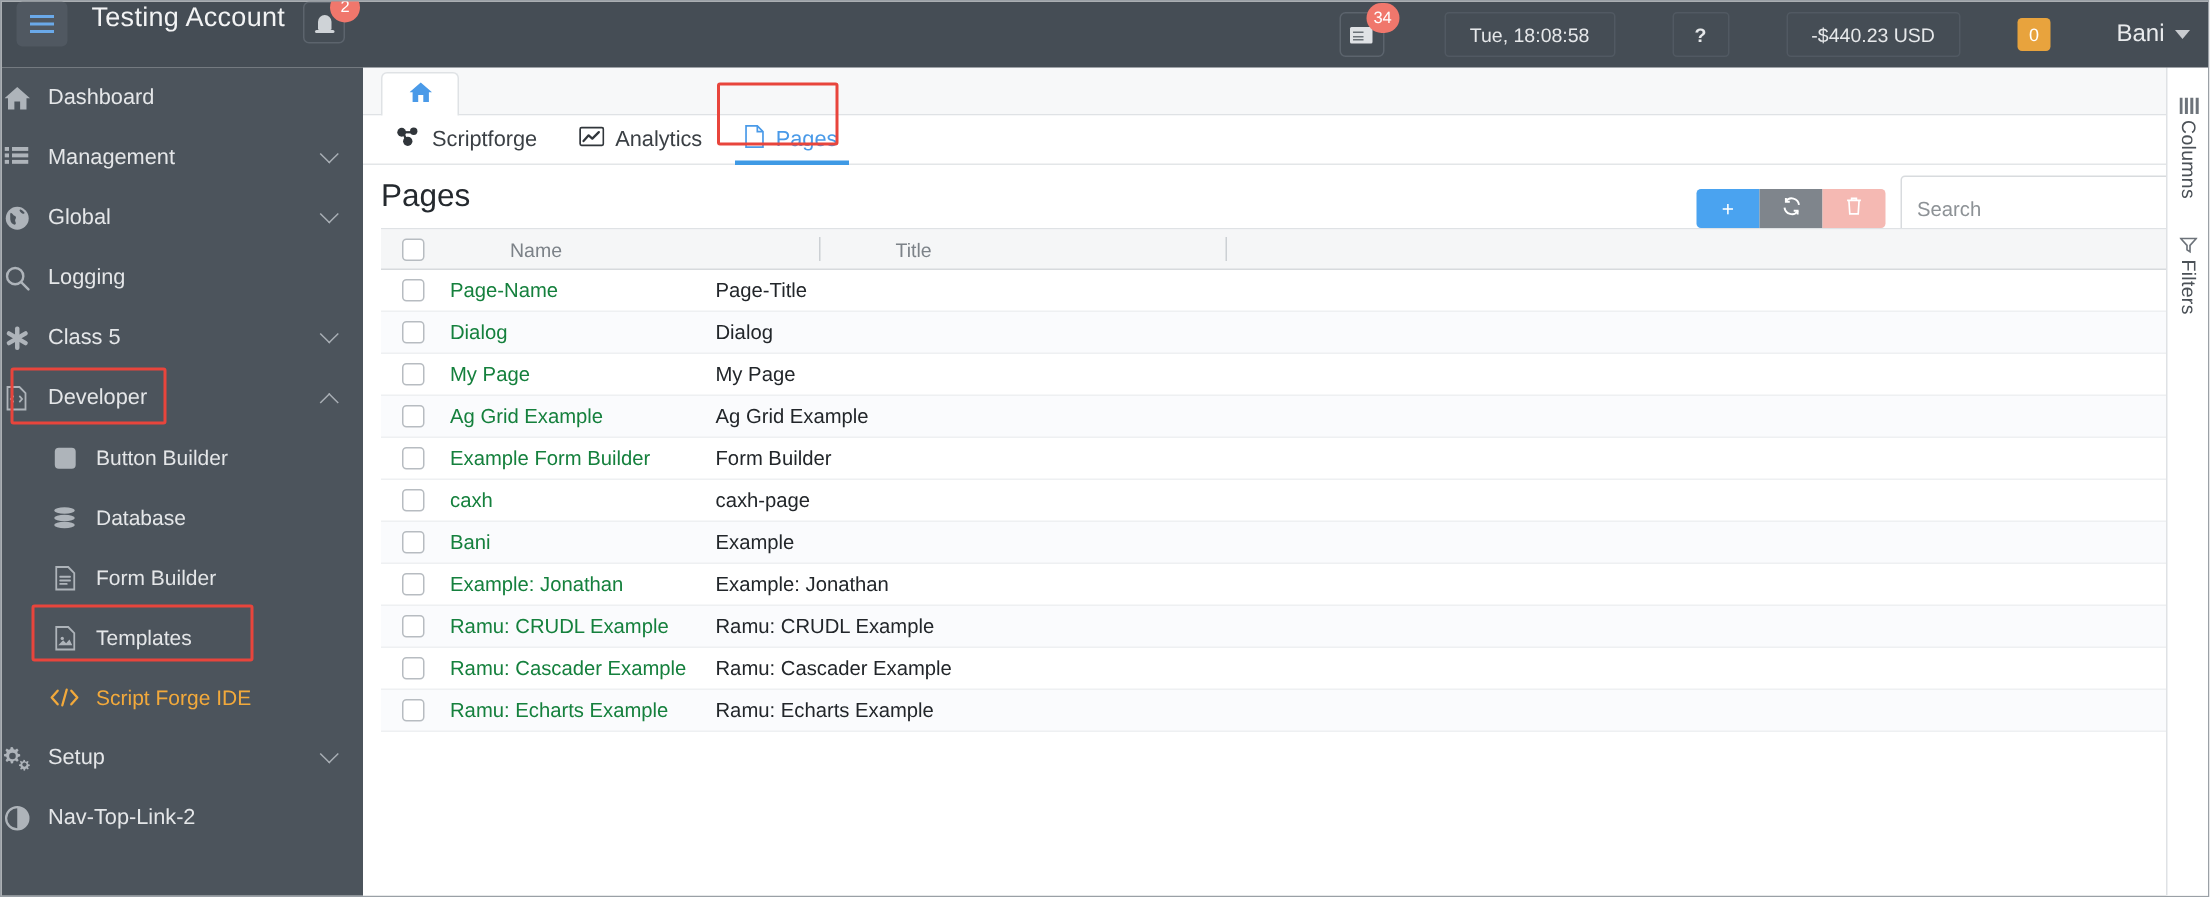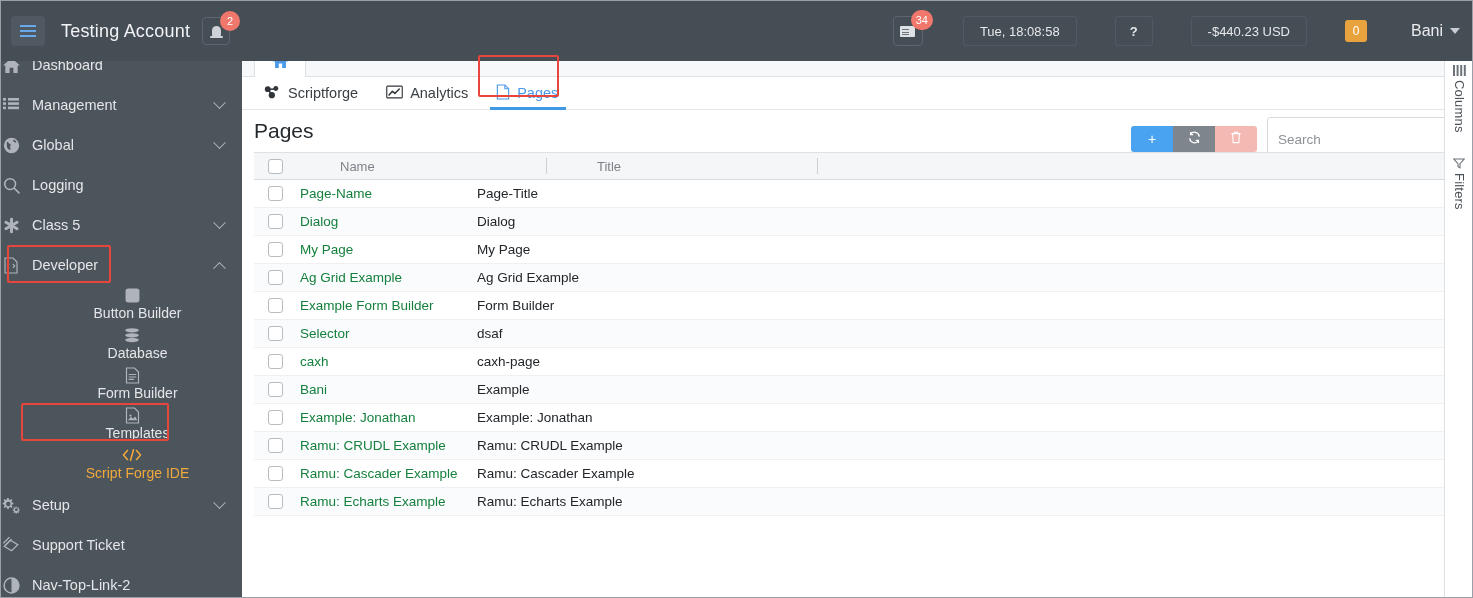--- a/index.html
+++ b/index.html
@@ -14,23 +14,23 @@
     position: relative;
     width: 1473px; height: 598px;
     border: 1px solid #9aa0a6;
     background: #ffffff;
     overflow: hidden;
   }
 
   
   .topbar {
     position: absolute; top: 0; left: 0;
-    width: 1471px; height: 60px;
+    width: 1471px; height: 44px;
     background: #454d55;
-    display: flex; align-items: center;
+    display: flex; 
     z-index: 20;
   }
   .hamburger-btn {
     width: 34px; height: 30px;
     margin-left: 10px;
     background: #505861;
     border-radius: 4px;
     display: flex; flex-direction: column;
     align-items: center; justify-content: center;
     gap: 3px;
@@ -147,21 +147,21 @@
   }
   .nav-item {
     position: relative;
     display: flex; align-items: center;
     height: 40px;
     color: #e4e6e8;
     font-size: 14.5px;
     cursor: pointer;
     white-space: nowrap;
   }
-  .nav-item.sub { padding-left: 32px; font-size: 14px; flex-direction: column; }
+  .nav-item.sub { padding-left: 32px; font-size: 14px; }
   .nav-ico {
     width: 20px; height: 20px;
     margin-right: 11px;
     flex: 0 0 20px;
     display: flex; align-items: center; justify-content: center;
     color: #aeb4ba;
   }
   .nav-ico svg { display: block; }
   .nav-chevron {
     margin-left: auto; margin-right: 18px;
@@ -521,30 +521,20 @@
             <path d="M6.6 1.1 5.2 1l-.4 1.5-1 .4L2.5 2 1.6 3.1l.9 1.3-.4 1.1-1.5.3.1 1.4 1.5.3.4 1.1-.9 1.3.9 1.1 1.3-.9 1 .4.4 1.5 1.4-.1.3-1.5 1.1-.4 1.3.9 1.1-1-.9-1.3.4-1 1.5-.4-.1-1.4-1.5-.3-.4-1.1.9-1.3-1-1.1-1.3.9-1-.4z"></path>
             <circle cx="6.3" cy="7" r="2.2" fill="#4c545c"></circle>
             <path d="M14.6 9.6l-.9-.1-.3 1-.7.3-.8-.6-.6.7.6.9-.3.7-1 .2.1.9 1 .2.3.7-.6.9.6.7.9-.6.7.3.2 1 .9-.1.2-1 .7-.3.9.6.7-.6-.6-.9.3-.7 1-.2-.1-.9-1-.2-.3-.7.6-.9-.7-.6-.9.6-.7-.3z"></path>
             <circle cx="14.3" cy="12.7" r="1.4" fill="#4c545c"></circle>
           </svg>
       </span>
       <span>Setup</span>
       <span class="nav-chevron"></span>
     </div>
 
-    <div class="nav-item">
-      <span class="nav-ico">
-        <svg width="18" height="17" viewBox="0 0 18 17" fill="none" stroke="currentColor" stroke-width="1.3">
-            <path d="M2.2 9.4 8.4 3.2l7.4 4.4-6.2 6.2z"></path>
-            <path d="M1.4 6.3 7.6 .1"></path>
-            <path d="M3.4 8.3 9.6 2.1"></path>
-          </svg>
-      </span>
-      <span>Support Ticket</span>
-    </div>
 
     <div class="nav-item">
       <span class="nav-ico">
         <svg width="17" height="17" viewBox="0 0 16 16" fill="none">
             <circle cx="8" cy="8" r="7" stroke="currentColor" stroke-width="1.4"></circle>
             <path d="M8 1a7 7 0 0 1 0 14z" fill="currentColor"></path>
           </svg>
       </span>
       <span>Nav-Top-Link-2</span>
     </div>
@@ -670,28 +660,20 @@
             <div class="cell col-title">Ag Grid Example</div>
           </div>
           <div class="grid-row">
             <div class="cell-check">
               <div class="chk"></div>
             </div>
             <div class="cell link col-name">Example Form Builder</div>
             <div style="width: 1px; flex: 0 0 1px;"></div>
             <div class="cell col-title">Form Builder</div>
           </div>
-          <div class="grid-row alt">
-            <div class="cell-check">
-              <div class="chk"></div>
-            </div>
-            <div class="cell link col-name">Selector</div>
-            <div style="width: 1px; flex: 0 0 1px;"></div>
-            <div class="cell col-title">dsaf</div>
-          </div>
           <div class="grid-row">
             <div class="cell-check">
               <div class="chk"></div>
             </div>
             <div class="cell link col-name">caxh</div>
             <div style="width: 1px; flex: 0 0 1px;"></div>
             <div class="cell col-title">caxh-page</div>
           </div>
           <div class="grid-row alt">
             <div class="cell-check">

